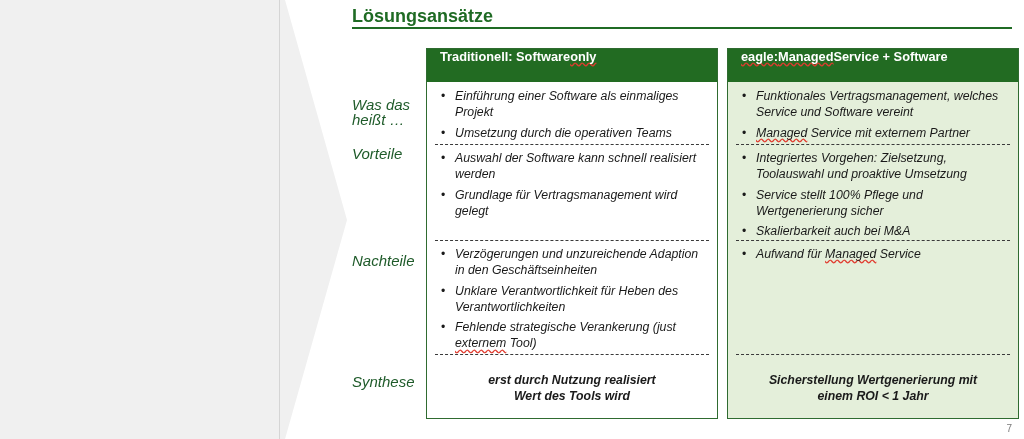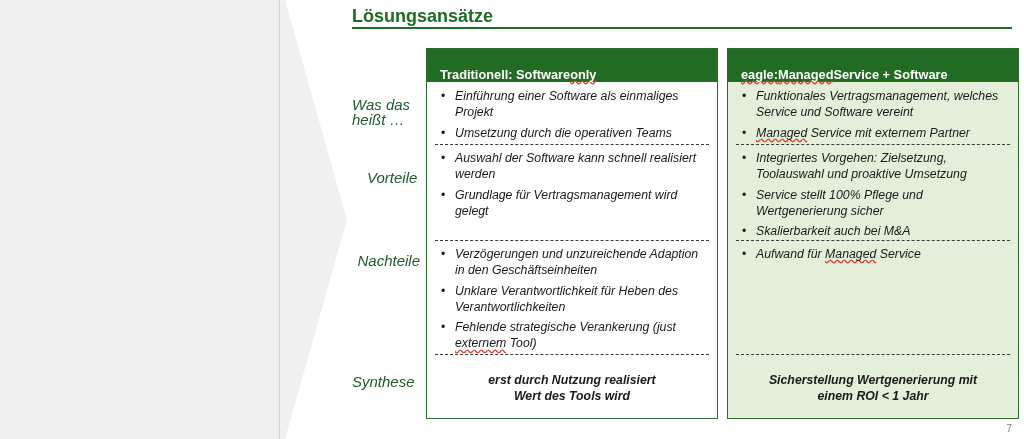--- a/index.html
+++ b/index.html
@@ -122,21 +122,21 @@
   #card-traditional { left: 426px; }
   #card-eagle { left: 727px; background: #e4efda; }
 
   .card-header {
     height: 33px;
     background: #226b22;
     color: #ffffff;
     font-size: 12.8px;
     font-weight: bold;
     display: flex;
-    align-items: flex-end;
+    align-items: flex-start;
     padding-left: 13px;
     box-sizing: border-box;
   }
   .card-body {
     position: relative;
     height: 336px;
   }
 
   
   .dash-sep {
@@ -297,22 +297,22 @@
     <div class="challenge-heading">Gewährleistung von 100% Vollständigkeit</div>
     <div class="challenge-body">Fehlende Ressourcen für langfristig ausgerichtete Umsetzung und unternehmensweite Adaption</div>
   </div>
 </div>
 
 <div id="right-title">Lösungsansätze</div>
 <div id="right-title-rule"></div>
 
 <div id="row-labels">
   <div class="row-label" style="top:8px;">Was das heißt …</div>
-  <div class="row-label" style="top:81px;margin-left:15px;">Vorteile</div>
-  <div class="row-label" style="top:164px;text-align:right;">Nachteile</div>
+  <div class="row-label" style="top:57px;">Vorteile</div>
+  <div class="row-label" style="top:164px;">Nachteile</div>
   <div class="row-label" style="top:285px;">Synthese</div>
 </div>
 
 <div class="card" id="card-traditional">
   <div class="card-header">Traditionell: Software <span class="sq">only</span></div>
   <div class="card-body">
     <div class="bullet-group" id="trad-g1" style="top:6px;">
         <div class="bullet">
           <span class="dot">•</span>
           <span class="btext">Einführung einer Software als einmaliges Projekt</span>

